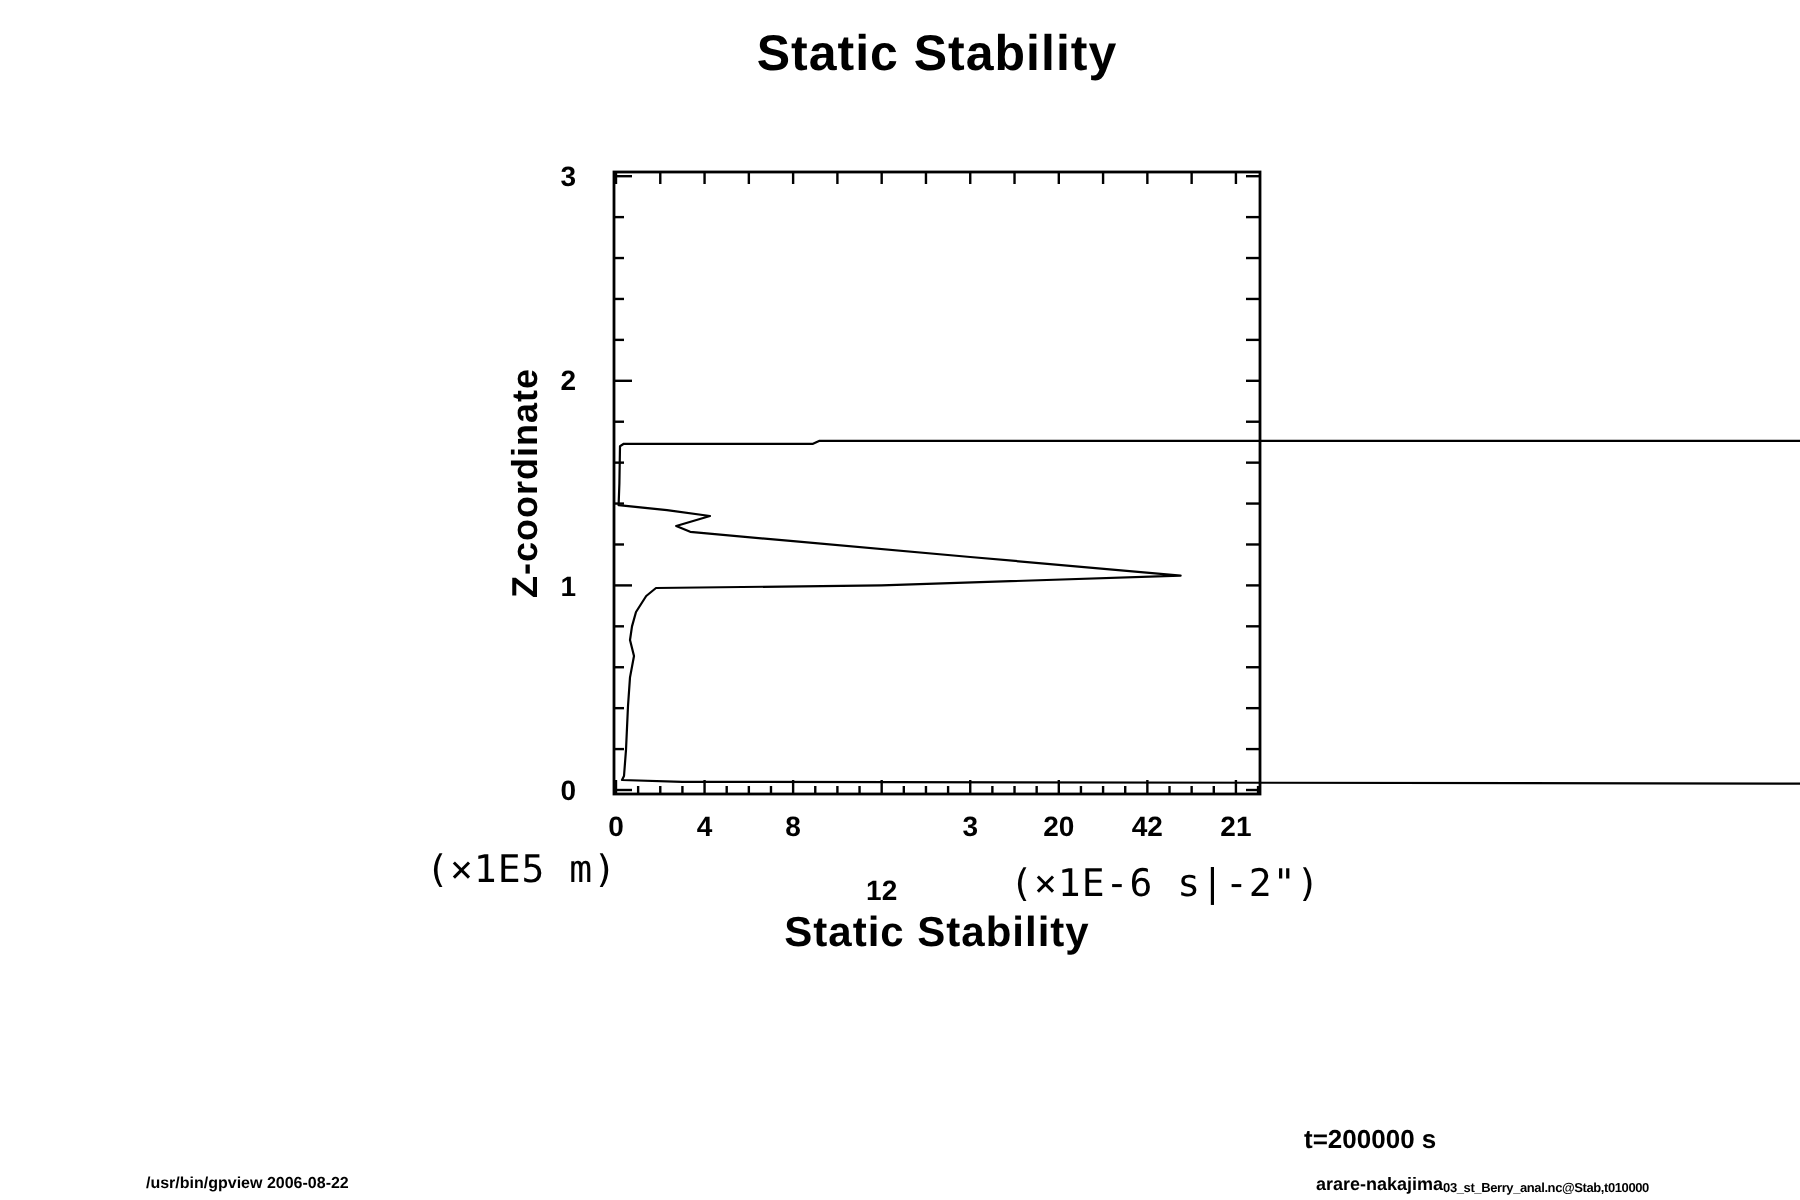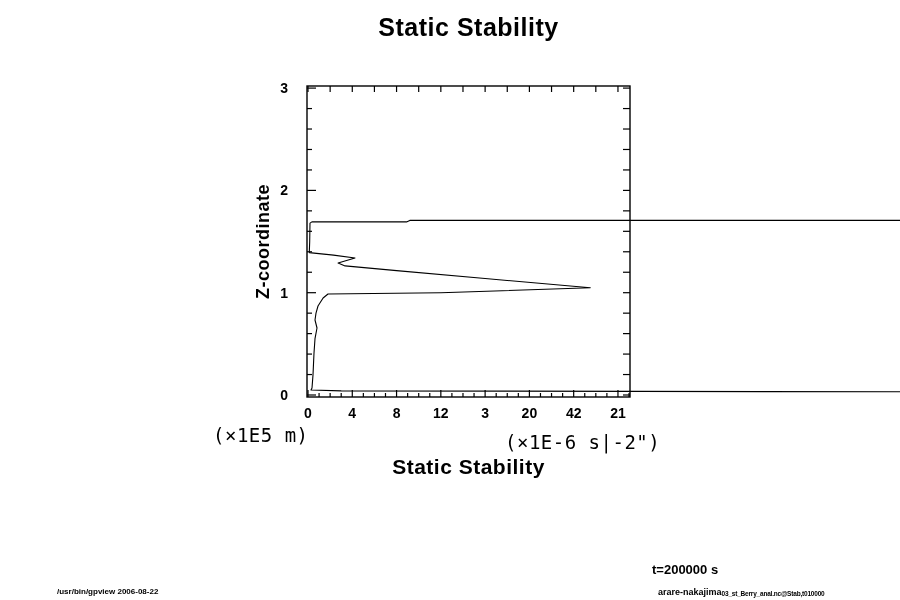--- a/index.html
+++ b/index.html
@@ -22,21 +22,21 @@
     transform:rotate(-90deg);
   }
   .unit{
     font-family:"DejaVu Sans Mono",monospace;font-size:19px;font-weight:normal;
     letter-spacing:0.5px;white-space:pre;
   }
   .y-unit{left:213px;top:424px;}
   .x-unit{left:505px;top:431px;}
   .annot{left:652px;top:515px;font-size:13px;font-weight:bold;line-height:22px;white-space:pre;}
   .footer{font-size:8px;font-weight:bold;white-space:nowrap;}
-  .footer-left{left:57px;top:587px;}
+  .footer-left{left:73px;top:587px;}
   .footer-right{left:658px;top:587px;font-size:9px;}
   .footer-right .sub{font-size:6.5px;vertical-align:-1px;letter-spacing:-0.2px;}
   .tick-label-x{
     position:absolute;width:40px;margin-left:-20px;text-align:center;
     font-size:14px;font-weight:bold;top:406px;line-height:14px;
   }
   .tick-label-y{
     position:absolute;width:40px;left:248px;text-align:right;
     font-size:14px;font-weight:bold;line-height:16px;margin-top:-8px;
   }
@@ -138,21 +138,21 @@
   
 </div>
 
 <div class="abs footer footer-left">/usr/bin/gpview 2006-08-22</div>
 <div class="abs footer footer-right"><span>arare-nakajima</span><span class="sub">03_st_Berry_anal.nc@Stab,t010000</span></div>
 
 <div id="xtick-labels">
     <div class="tick-label-x" style="left: 308px;">0</div>
     <div class="tick-label-x" style="left: 352.28px;">4</div>
     <div class="tick-label-x" style="left: 396.56px;">8</div>
-    <div class="tick-label-x" style="left: 440.84px;">12</div>
+    <div class="tick-label-x" style="left: 440.84px; margin-top: 32px;">12</div>
     <div class="tick-label-x" style="left: 485.12px;">3</div>
     <div class="tick-label-x" style="left: 529.4px;">20</div>
     <div class="tick-label-x" style="left: 573.68px;">42</div>
     <div class="tick-label-x" style="left: 617.96px;">21</div>
   </div>
 <div id="ytick-labels">
     <div class="tick-label-y" style="top: 395px;">0</div>
     <div class="tick-label-y" style="top: 292.7px;">1</div>
     <div class="tick-label-y" style="top: 190.4px;">2</div>
     <div class="tick-label-y" style="top: 88.1px;">3</div>

